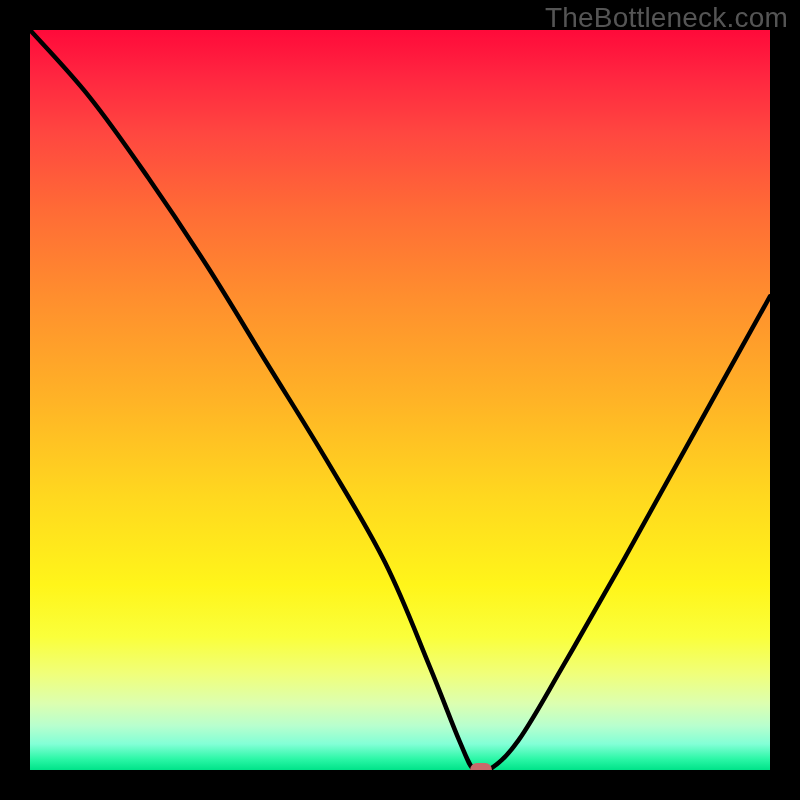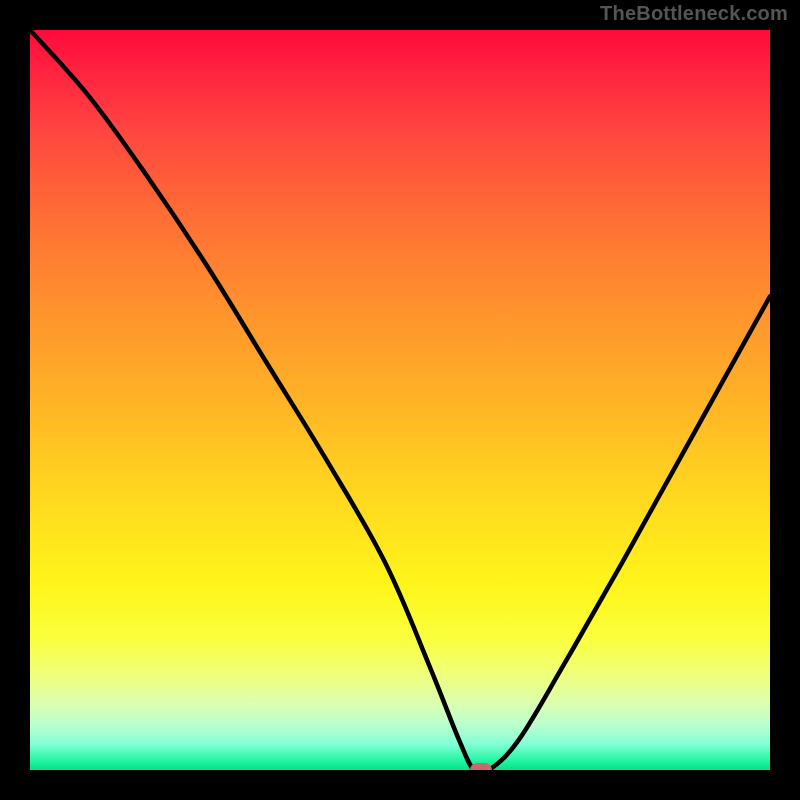--- a/index.html
+++ b/index.html
@@ -17,22 +17,22 @@
     top: 0;
     width: 800px;
     height: 800px;
     background: #000;
   }
   .watermark {
     position: absolute;
     top: 2px;
     right: 12px;
     color: #555;
-    font-size: 20px;
-    font-weight: 700;
+    font-size: 28px;
+    font-weight: 400;
     letter-spacing: 0.2px;
     user-select: none;
   }
   .plot {
     position: absolute;
     left: 30px;
     top: 30px;
     width: 740px;
     height: 740px;
     overflow: hidden;

